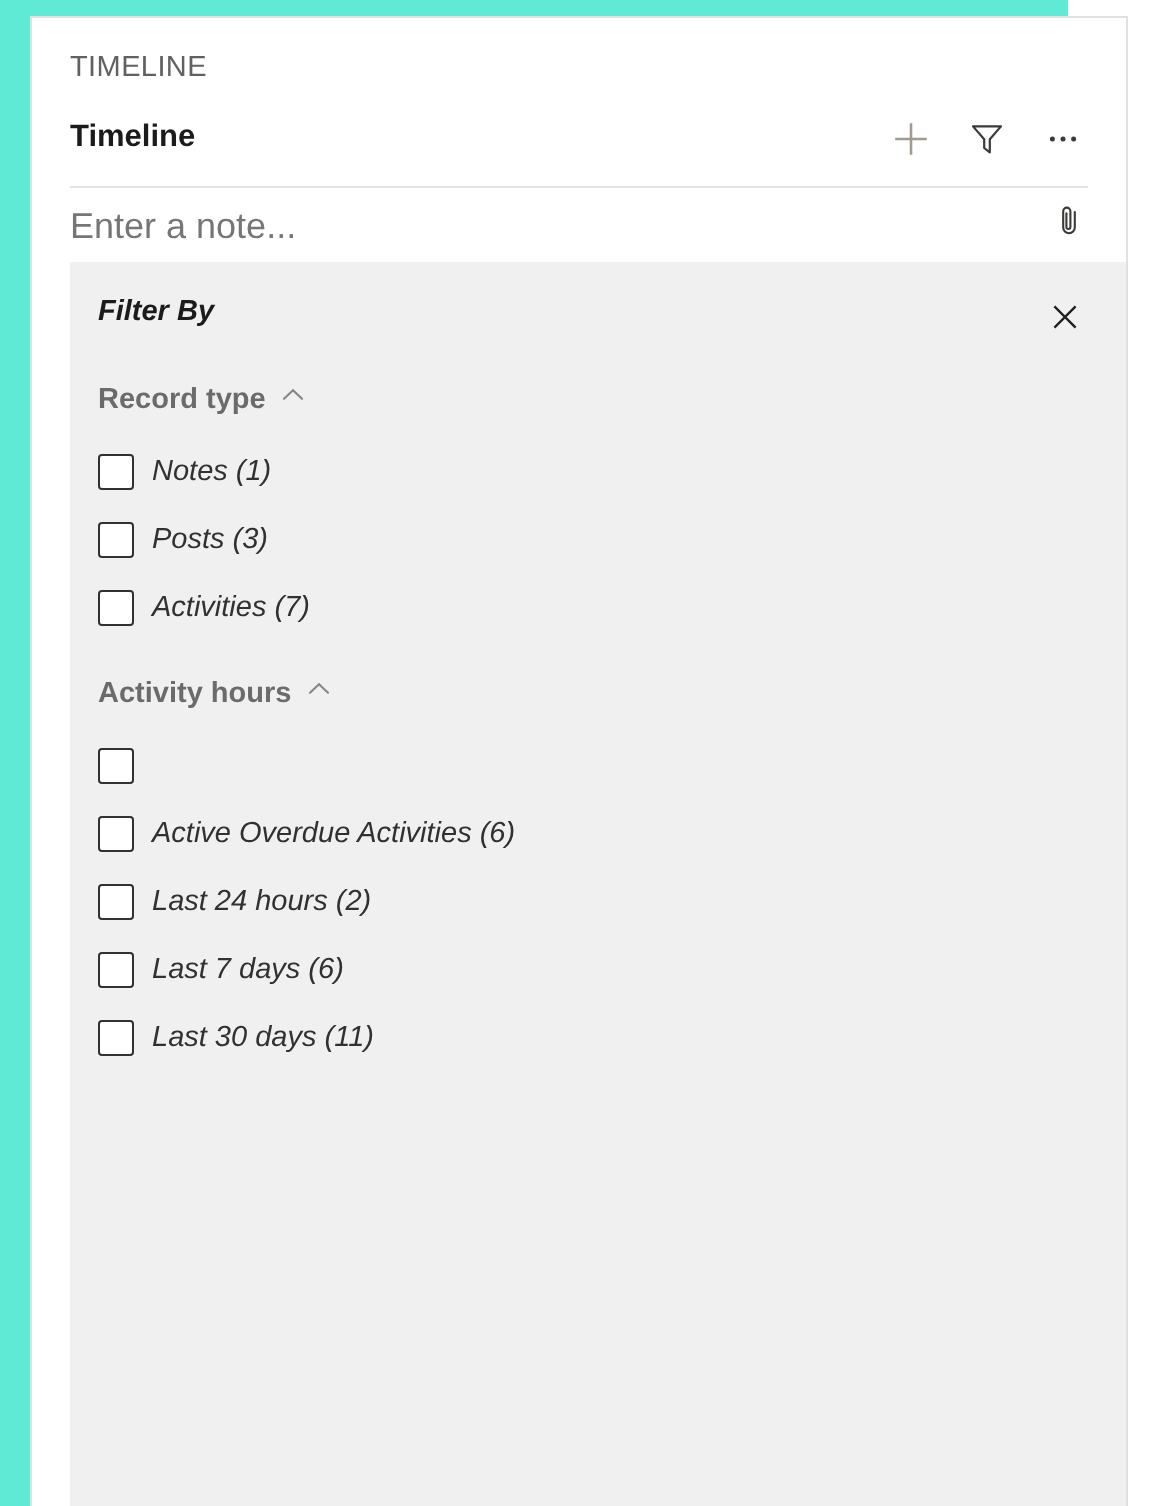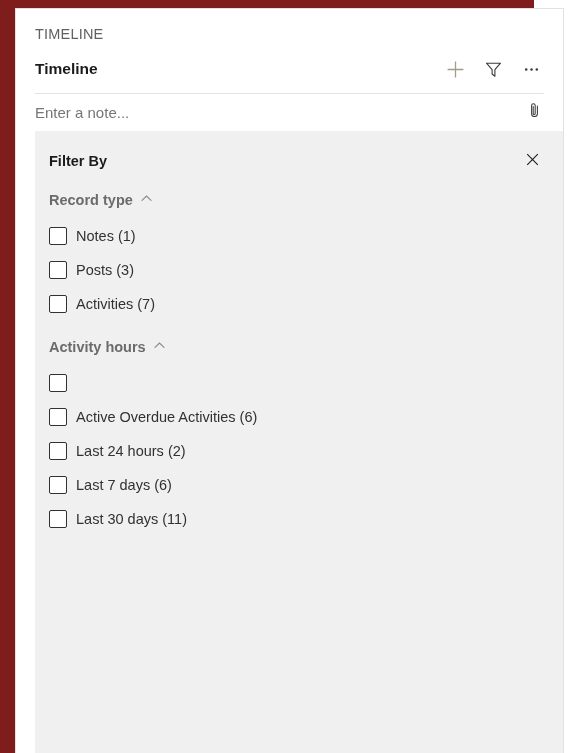--- a/index.html
+++ b/index.html
@@ -11,21 +11,21 @@
     width: 579px;
     height: 753px;
     font-family: "Liberation Sans", sans-serif;
     overflow: hidden;
   }
 
   .screen {
     position: relative;
     width: 534px;
     height: 753px;
-    background: #7f1d1d;
+    background: #5eead4;
     box-sizing: border-box;
   }
 
   
   .timeline-panel {
     position: absolute;
     left: 15px;
     top: 8px;
     width: 549px;
     height: 745px;
@@ -94,21 +94,21 @@
     padding: 0 16px 0 19px;
     height: 37px;
     box-sizing: border-box;
   }
   .note-input {
     flex: 1 1 auto;
     border: none;
     outline: none;
     background: transparent;
     font-family: "Liberation Sans", sans-serif;
-    font-size: 15px;
+    font-size: 18px;
     color: #323130;
     padding: 0;
     height: 22px;
     line-height: 22px;
   }
   .note-input::placeholder {
     color: #767676;
     opacity: 1;
   }
   .clip-btn {
@@ -125,23 +125,23 @@
   .filter-panel {
     margin: 0 0 0 19px;
     background: #f0f0f0;
     flex: 1 1 auto;
     overflow: hidden;
     box-sizing: border-box;
     padding: 0 0 0 0;
   }
   .filter-header {
     display: flex;
-    align-items: center;
     padding: 17px 16px 0 14px;
     box-sizing: border-box;
+    font-style: italic;
   }
   .filter-title {
     font-size: 14.5px;
     font-weight: bold;
     color: #1b1b1b;
     flex: 1 1 auto;
   }
   .close-btn {
     width: 26px;
     height: 26px;
@@ -186,20 +186,21 @@
     border: 1.4px solid #323130;
     background: #ffffff;
     border-radius: 2px;
     box-sizing: border-box;
     flex: 0 0 auto;
   }
   .opt-label {
     font-size: 14.5px;
     color: #323130;
     white-space: nowrap;
+    font-style: italic;
   }
 </style>
 </head>
 <body>
 
 <div class="screen">
   <div class="timeline-panel">
 
     <div class="section-label">TIMELINE</div>
 

